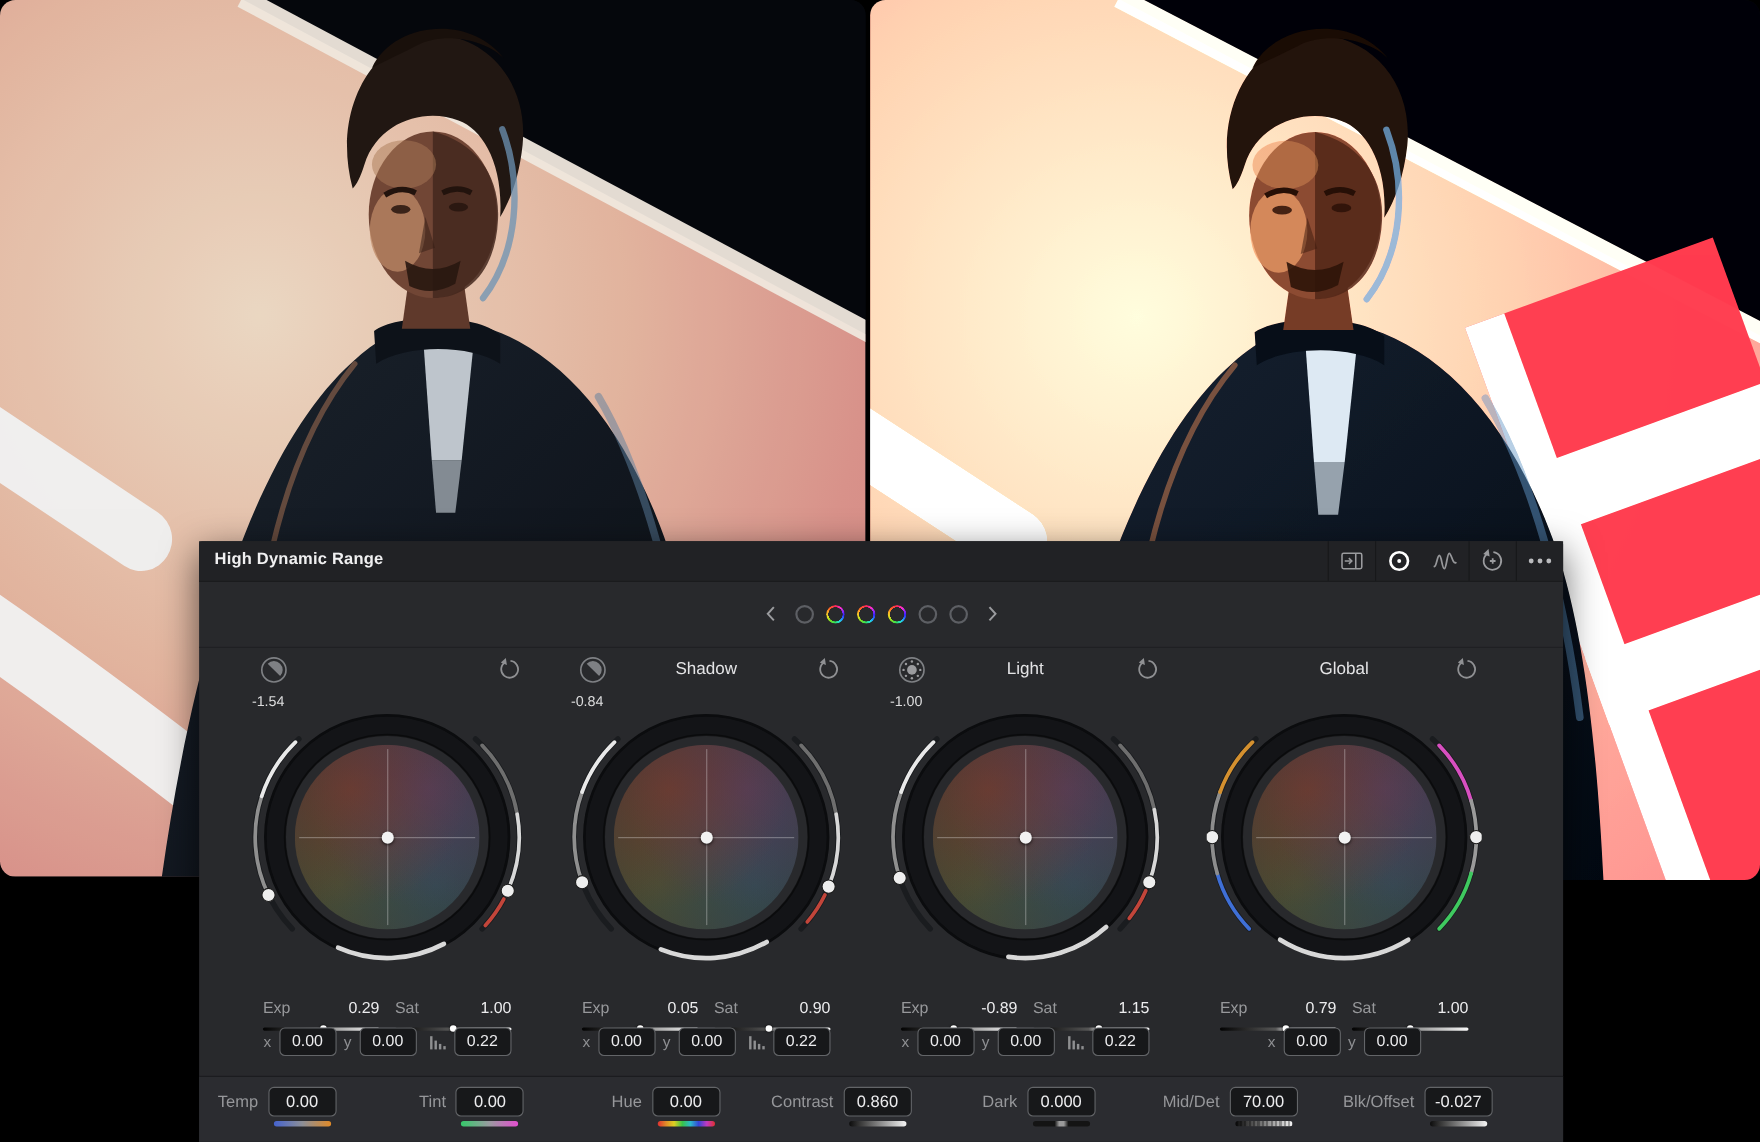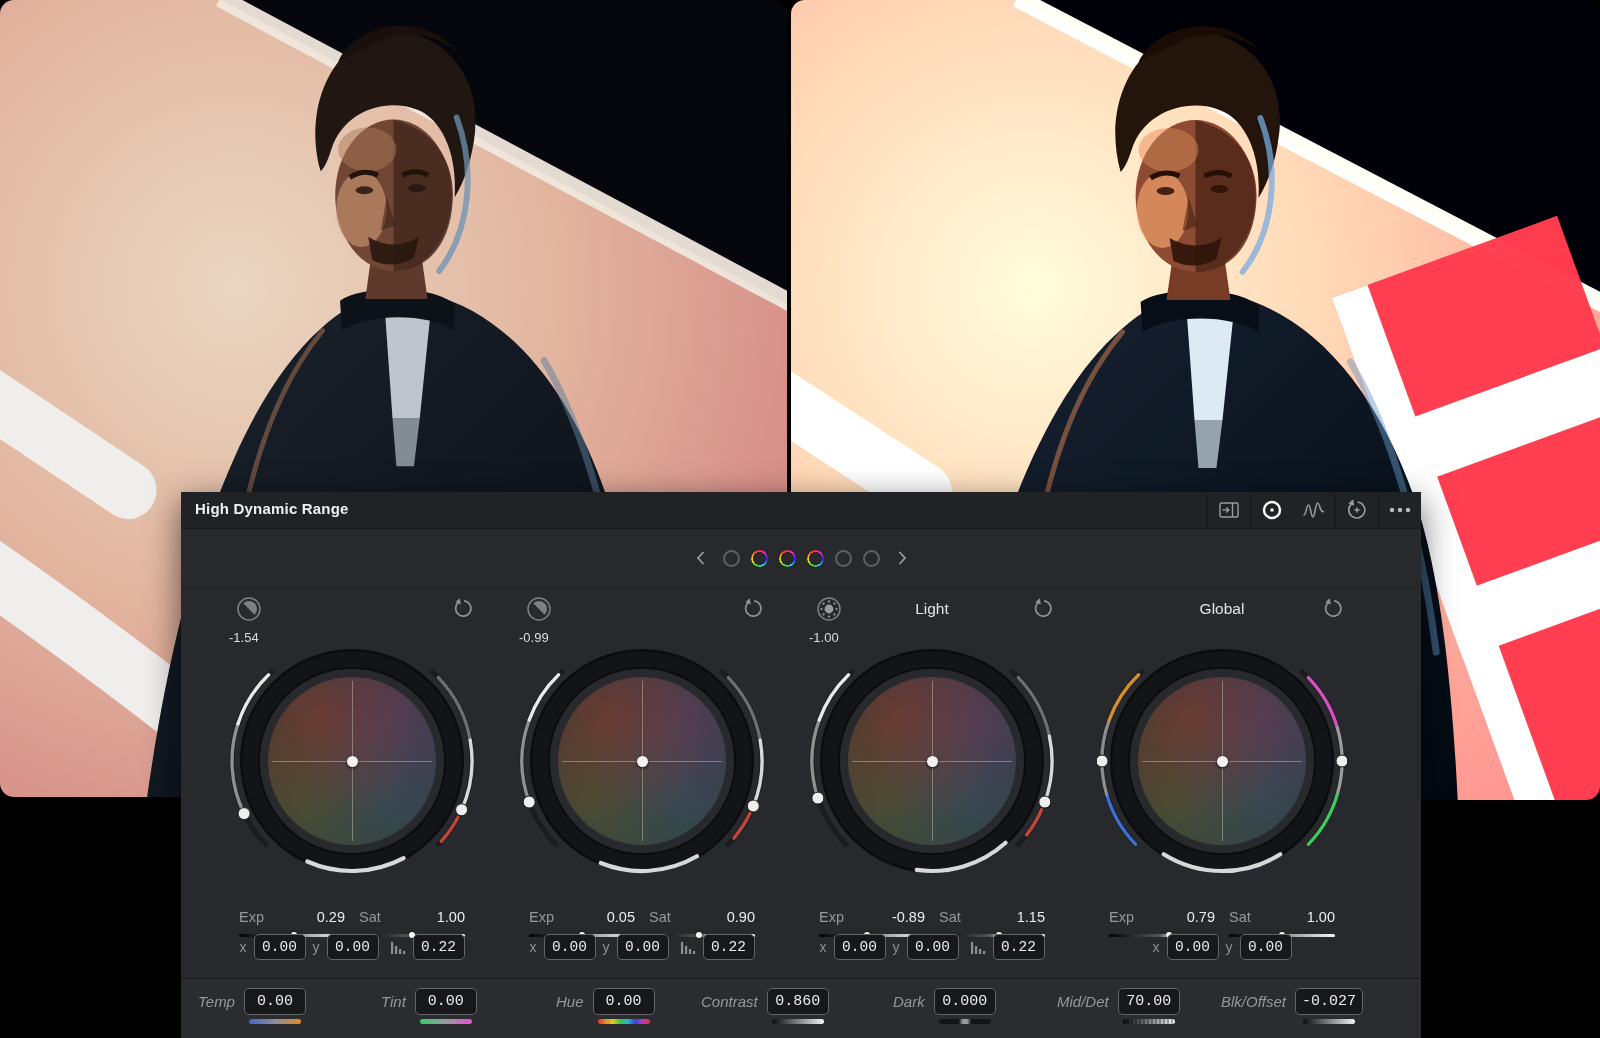--- a/index.html
+++ b/index.html
@@ -66,27 +66,27 @@
   .track{position:relative;margin-top:9px;height:3px;border-radius:2px;
     background:linear-gradient(90deg,#020202,#565656 48%,#8d8d8d 52%,#f7f7f7);}
   .track i{position:absolute;top:-2px;width:6px;height:6px;border-radius:50%;background:#fff;
     left:calc(var(--p,50%) - 3px);box-shadow:0 0 2px #000;}
 
   .xy-row{position:absolute;left:0;right:0;top:346px;display:flex;justify-content:center;
     align-items:center;gap:7px;font-size:14px;}
   .xy-row .lab{color:#8e8f92;}
   .vbox{display:inline-block;box-sizing:border-box;min-width:52px;height:26px;line-height:24px;
     background:#17181a;border:1px solid #636568;border-radius:5px;color:#ececee;text-align:center;
-    font-size:14.5px;padding:0 6px;cursor:text;font-family:Liberation Mono, monospace;}
+    font-size:14.5px;padding:0 6px;cursor:text;}
   .histic{display:flex;align-items:flex-end;margin-left:4px;}
 
   
   .toolbar{position:absolute;left:0;right:0;top:486px;height:60px;background:#2b2c30;border-top:1px solid #1a1b1e;}
   .titem{position:absolute;top:9px;display:flex;align-items:flex-start;gap:9px;}
-  .tlab{color:#96979a;font-size:15px;line-height:28px;font-style:italic;}
+  .tlab{color:#96979a;font-size:15px;line-height:28px;}
   .tstack{display:flex;flex-direction:column;align-items:center;}
   .tstack .vbox{min-width:62px;height:27px;line-height:25px;font-size:15px;}
   .strip{width:52px;height:5px;border-radius:2.5px;margin-top:4px;}
   .strip-temp{background:linear-gradient(90deg,#4563cf,#8d8f96 50%,#e08a28);}
   .strip-tint{background:linear-gradient(90deg,#35c96a,#9a9aa0 50%,#e44fd0);}
   .strip-hue{background:linear-gradient(90deg,#e03030,#e08a28,#ddd022,#38c348,#2bb8c9,#3445d6,#c03ac0,#e03030);}
   .strip-bw{background:linear-gradient(90deg,#0c0c0c,#f4f4f4);}
   .strip-dotbw{background:repeating-linear-gradient(90deg,rgba(0,0,0,.3) 0 2px,rgba(0,0,0,0) 2px 4px),
     linear-gradient(90deg,#0c0c0c,#f4f4f4);}
   .strip-pivot{background:linear-gradient(90deg,#141414 0 38%,#9a9a9a 46% 54%,#141414 62% 100%);}
@@ -340,28 +340,29 @@
       </div>
 
       <div class="wcol">
         <div class="whead">
           <span class="dial">
             <svg width="28" height="28" viewBox="0 0 28 28">
                 <circle cx="14" cy="14" r="11" fill="none" stroke="#7e8084" stroke-width="1.5"></circle>
                 <path d="M14 6 A8 8 0 0 1 14 22 Z" fill="#7e8084" transform="rotate(-45 14 14)"></path>
               </svg>
           </span>
+          <span class="wtitle">Shadow</span>
           <span class="wreset">
             <svg width="23" height="23" viewBox="0 0 24 24">
                 <path d="M7.2 5.4 A8 8 0 1 0 12.6 4" fill="none" stroke="#8f9093" stroke-width="1.7"></path>
                 <polygon points="8.2,1.2 3.4,5.6 9.2,7.8" fill="#8f9093"></polygon>
               </svg>
           </span>
         </div>
-        <span class="dialval">-0.99</span>
+        <span class="dialval">-0.84</span>
         <div class="wheel">
           <div class="hue-ring"></div>
           <div class="winner">
               <i class="chh"></i>
               <i class="chv"></i>
               <b class="cdot"></b>
             </div>
           <svg class="arcs">
               <circle cx="125" cy="125" r="110.5" fill="none" stroke="#0b0c0e" stroke-width="3"></circle>
               <circle cx="125" cy="125" r="101" fill="none" stroke="#131417" stroke-width="17"></circle>

